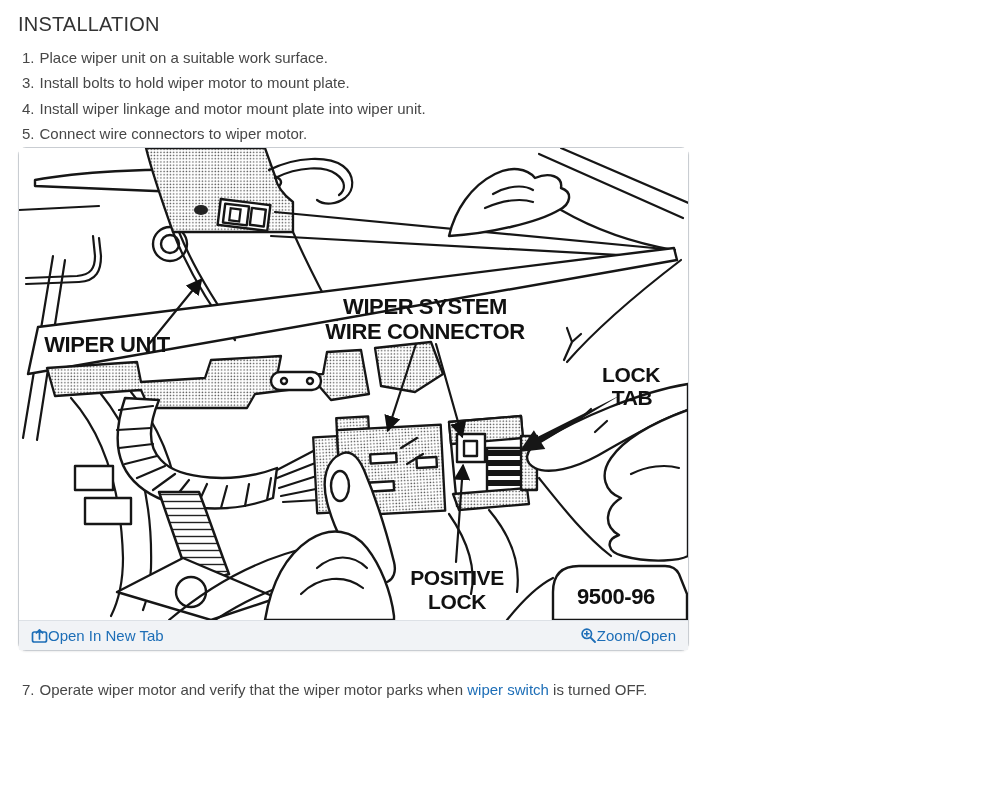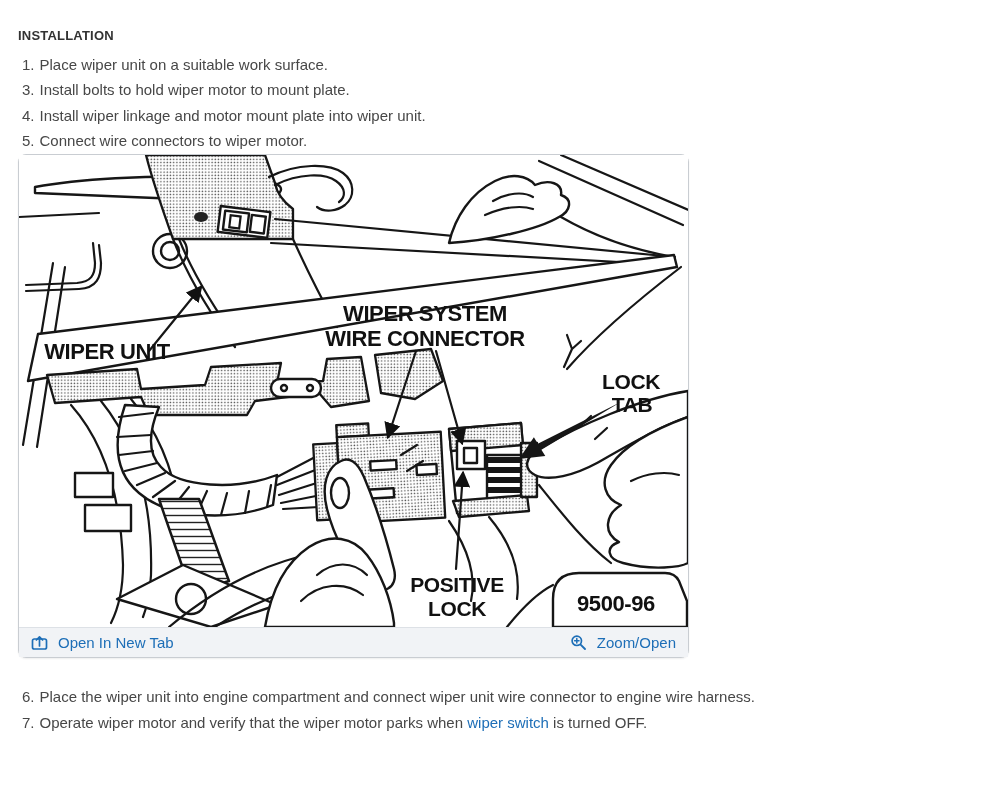--- a/index.html
+++ b/index.html
@@ -1,26 +1,26 @@
 <!DOCTYPE html>
 <html><head>
 <meta charset="utf-8">
 <style>
   html,body{margin:0;padding:0;background:#ffffff;}
   body{width:1000px;height:797px;font-family:"Liberation Sans",sans-serif;color:#474747;position:relative;overflow:hidden;}
   .wrap{padding:13px 18px 0 18px;}
-  .heading{font-size:13px;font-weight:bold;color:#333333;letter-spacing:.2px;margin:15px 0 9px 0;}
+  .heading{font-size:20px;font-weight:normal;color:#333333;letter-spacing:.2px;margin:0 0 9px 0;}
   .steps{padding-left:4px;}
   .step-row{font-size:15px;line-height:25.4px;color:#474747;}
   .step-row .num{margin-right:5px;}
   .figure-caption{margin-top:26px;margin-bottom:8px;font-size:15px;color:#555555;}
   .frame{width:669px;border:1px solid #c9cdd2;border-radius:8px;box-shadow:0 1px 2px rgba(0,0,0,.07);background:#fff;margin-left:1px;}
   .diagram{width:669px;height:472px;display:block;}
   .fig-toolbar{height:30px;background:#f1f3f6;border-top:1px solid #dde1e6;display:flex;align-items:center;justify-content:space-between;padding:0 12px;box-sizing:border-box;}
-  .tb-link{display:flex;align-items:center;gap:10px;color:#1d6eb7;font-size:15px;text-decoration:none;cursor:pointer;}
+  .tb-link{display:flex;align-items:center;gap:0;color:#1d6eb7;font-size:15px;text-decoration:none;cursor:pointer;}
   .tb-link svg{display:block;}
   .post-steps{margin-top:26px;padding-left:4px;}
   .post-steps .step-row{line-height:26px;}
   a.inline-link{color:#1d6eb7;text-decoration:none;cursor:pointer;}
   
   .ln{fill:none;stroke:#161616;stroke-width:2.2;stroke-linecap:round;stroke-linejoin:round;}
   .fw{fill:#ffffff;stroke:#161616;stroke-width:2.4;stroke-linejoin:round;}
   .fd{fill:url(#dots);stroke:#161616;stroke-width:2.3;stroke-linejoin:round;}
   .lbl{font-family:"Liberation Sans",sans-serif;font-weight:bold;fill:#111111;letter-spacing:-0.4px;}
 </style>
@@ -229,20 +229,17 @@
           <path d="M10.6,10.6 L15,15" stroke="#1d6eb7" stroke-width="1.9" stroke-linecap="round"></path>
           <path d="M6.8,4.6 V9 M4.6,6.8 H9" stroke="#1d6eb7" stroke-width="1.5" stroke-linecap="round"></path>
         </svg>
         <span>Zoom/Open</span>
       </a>
     </div>
   </figure>
 
   <div class="post-steps">
     <div class="step-row">
-      <span class="num">6.</span><span>Place the wiper unit into engine compartment and connect wiper unit wire connector to engine wire harness.</span>
-    </div>
-    <div class="step-row">
       <span class="num">7.</span><span>Operate wiper motor and verify that the wiper motor parks when </span><a class="inline-link">wiper switch</a><span> is turned OFF.</span>
     </div>
   </div>
 
 </div>
 
 </body></html>

